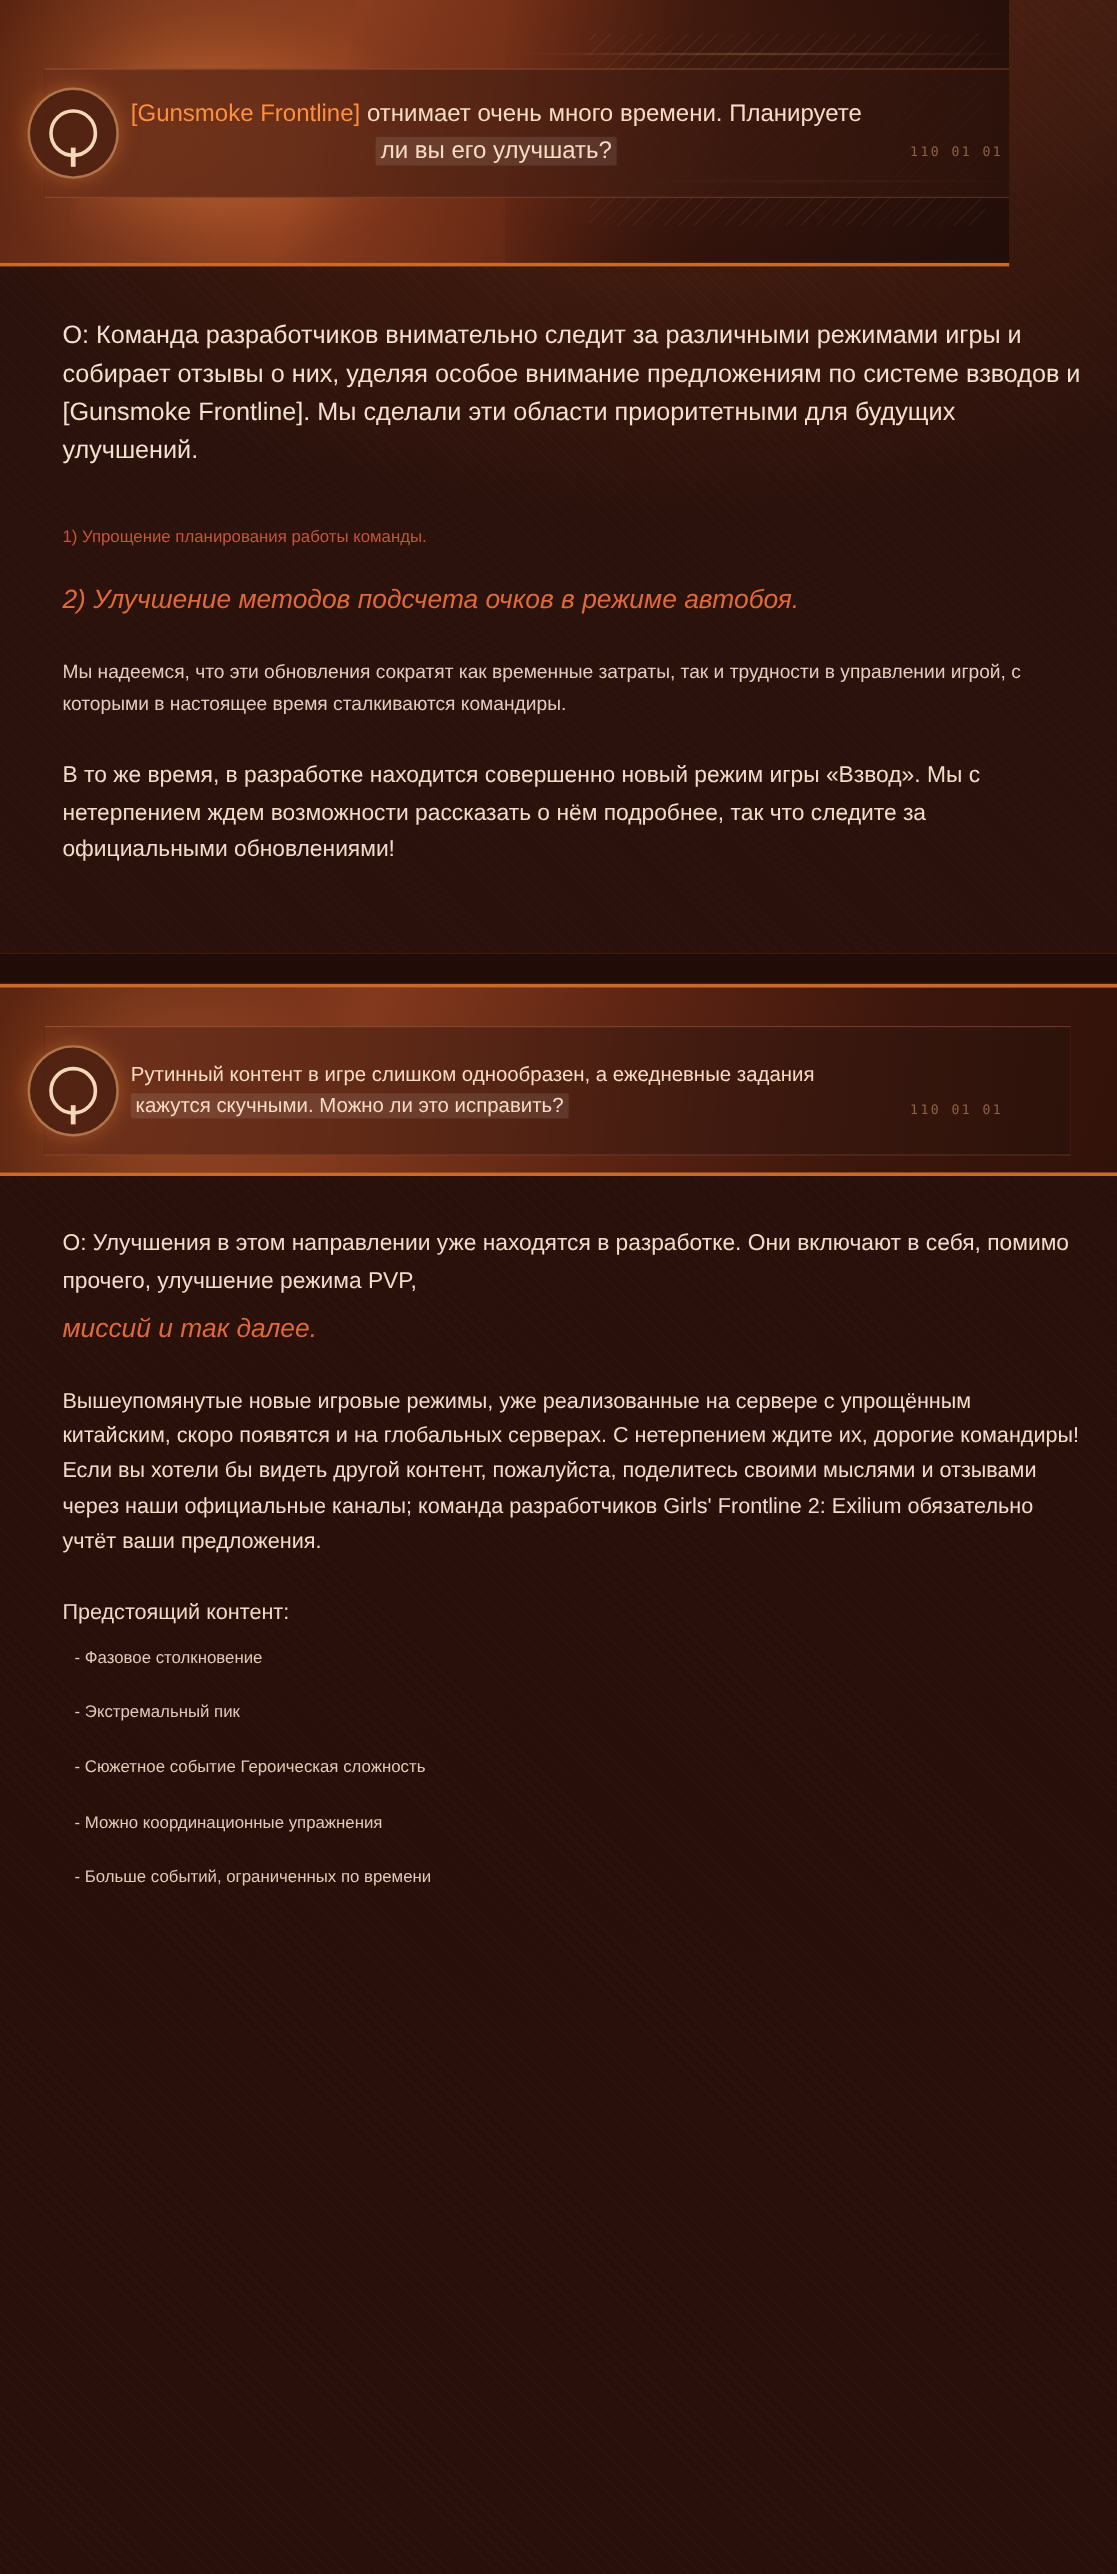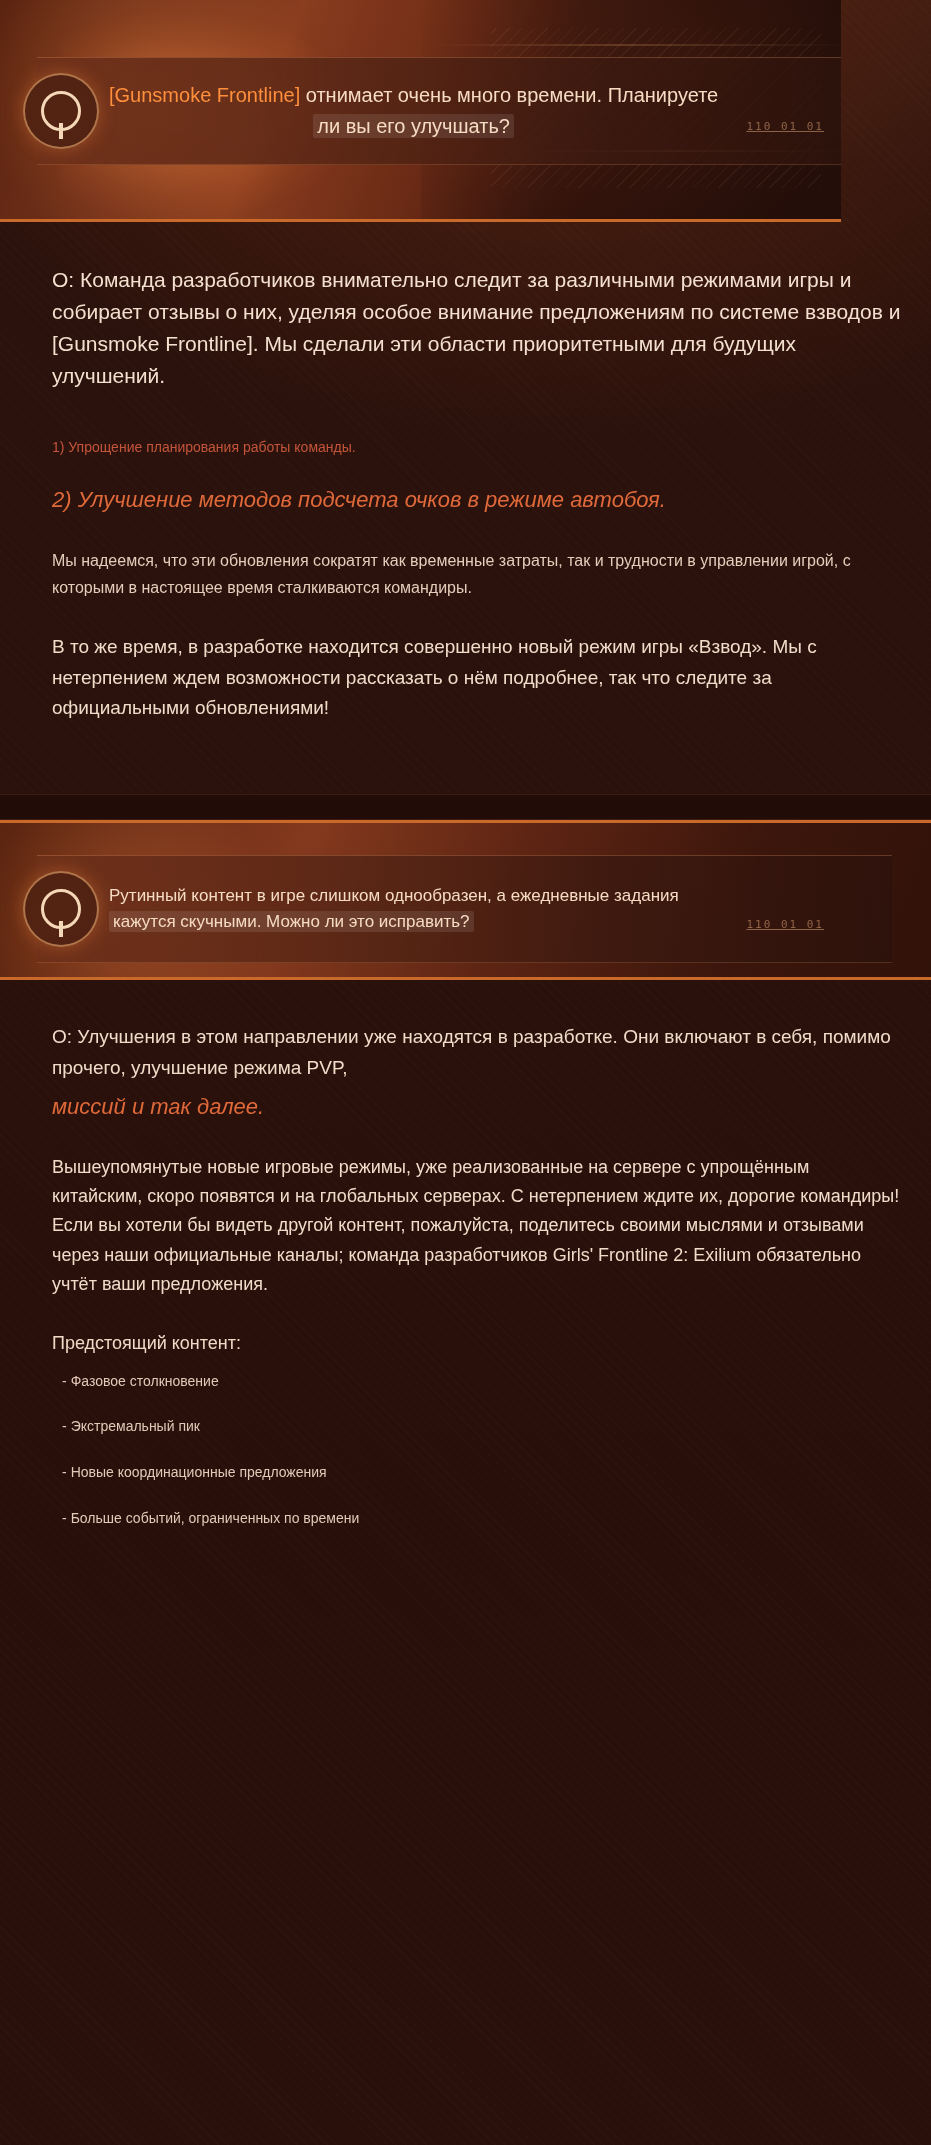--- a/index.html
+++ b/index.html
@@ -116,26 +116,25 @@
     max-width: 640px;
   }
   .q-text .hl-orange { color: #ff8f3c; }
   .q-text .hl-box {
     background: rgba(255,255,255,0.10);
     padding: 1px 4px;
     border-radius: 2px;
   }
   .serial {
     position: absolute;
-    right: 68px;
+    right: 56px;
     font-family: "DejaVu Sans Mono", monospace;
     font-size: 11px;
     letter-spacing: 2px;
     color: rgba(255,190,140,0.45);
-    text-decoration: underline;
   }
 
   
   .answer {
     padding: 42px 27px 48px 52px;
   }
   .answer p { margin: 0 0 22px 0; }
   .lead {
     font-size: 21px;
     line-height: 1.52;
@@ -263,19 +262,20 @@
 
     <div class="answer">
       <p class="body-lg" style="margin-bottom:4px;">О: Улучшения в этом направлении уже находятся в разработке. Они включают в себя, помимо прочего, улучшение режима PVP,</p>
       <p class="med-orange" style="margin-bottom:26px;">миссий и так далее.</p>
       <p class="body-lg" style="font-size:18px; margin-top:28px;">Вышеупомянутые новые игровые режимы, уже реализованные на сервере с упрощённым китайским, скоро появятся и на глобальных серверах. С нетерпением ждите их, дорогие командиры! Если вы хотели бы видеть другой контент, пожалуйста, поделитесь своими мыслями и отзывами через наши официальные каналы; команда разработчиков Girls' Frontline 2: Exilium обязательно учтёт ваши предложения.</p>
 
       <div class="list-head">Предстоящий контент:</div>
       <ul class="up-list">
         <li>Фазовое столкновение</li>
         <li>Экстремальный пик</li>
-        <li>Новые координационные предложения</li>
+        <li>Сюжетное событие Героическая сложность</li>
+        <li>Можно координационные упражнения</li>
         <li>Больше событий, ограниченных по времени</li>
       </ul>
     </div>
 
   </div>
 </div>
 
 </body></html>

